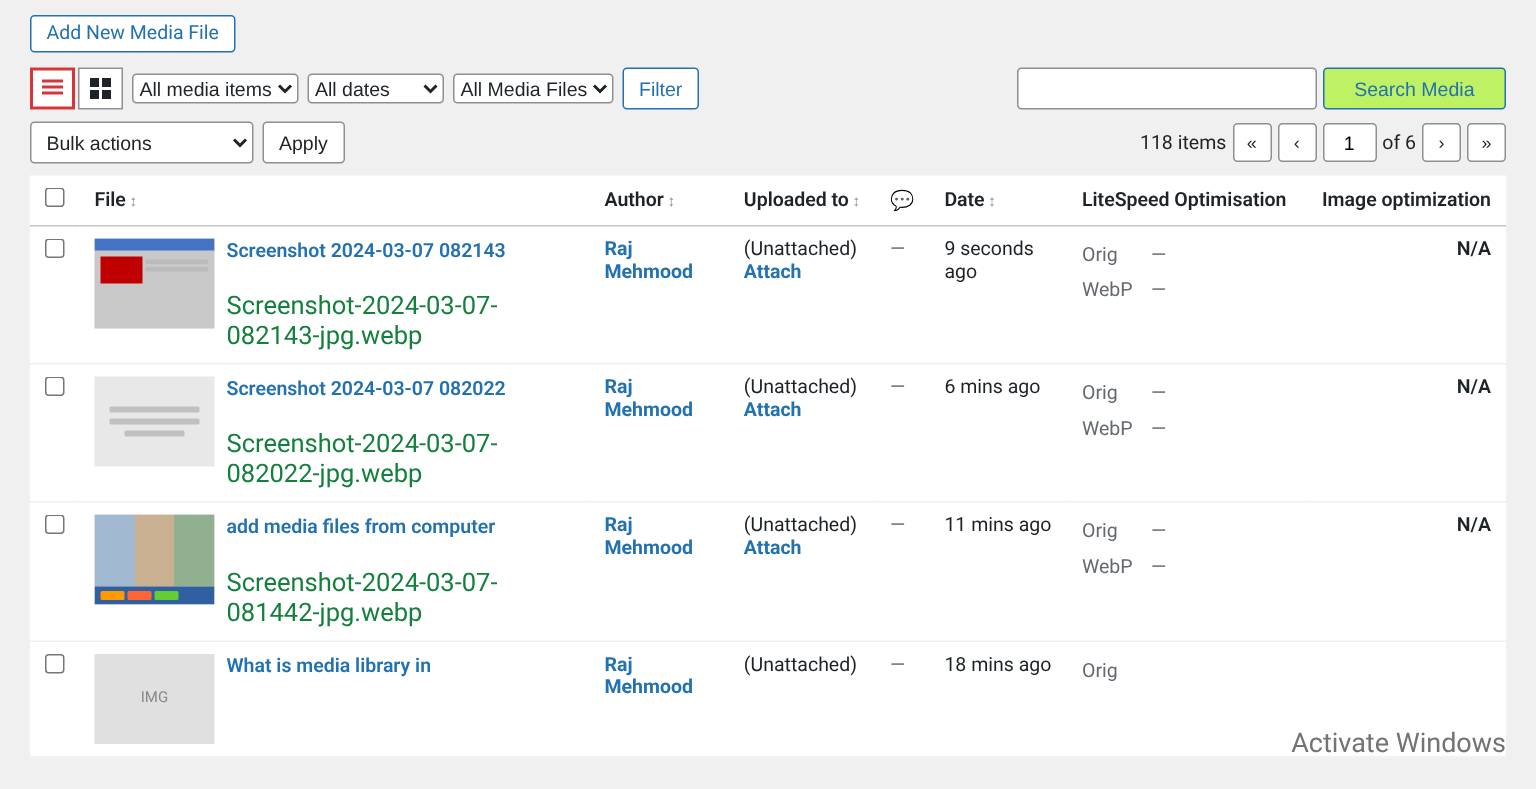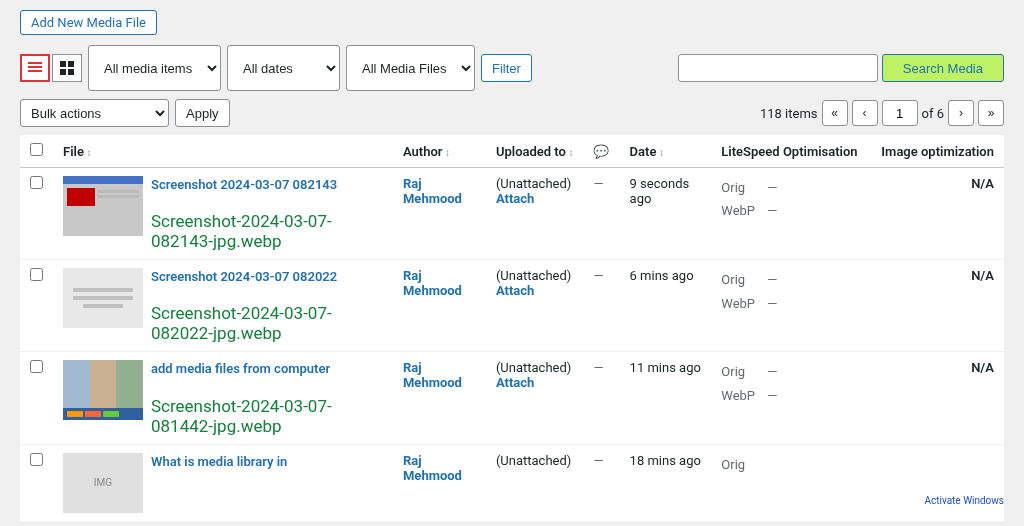--- a/index.html
+++ b/index.html
@@ -59,24 +59,24 @@
       justify-content: center;
       font-size: 14px;
       color: #1d2327;
     }
     .view-btn.active {
       border: 2px solid #d63638;
       background: #fff;
       color: #d63638;
     }
     .filter-select {
-      height: 46px;
-      border: 1px solid #8c8f94;
-      border-radius: 3px;
-      padding: 0 11px;
+      height: 20px;
+      border: 1px solid #8c8f94;
+      border-radius: 3px;
+      padding: 0 0;
       background: #fff;
       font-size: 13px;
       color: #1d2327;
       cursor: pointer;
     }
     .filter-btn {
       height: 28px;
       padding: 0 10px;
       border: 1px solid #2271b1;
       border-radius: 3px;
@@ -261,22 +261,22 @@
     }
     .activate-windows {
       position: fixed;
       bottom: 20px;
       right: 20px;
       text-align: right;
       color: #999;
       font-size: 13px;
     }
     .activate-windows .title {
-      font-size: 10px;
-      color: #1d4ed8;
+      font-size: 18px;
+      color: #737373;
       margin-top: 36px;
     }
   </style>
 </head>
 <body>
 
 <div class="page-wrap">
 
   <div class="page-header">
     <a class="add-new-btn">Add New Media File</a>

